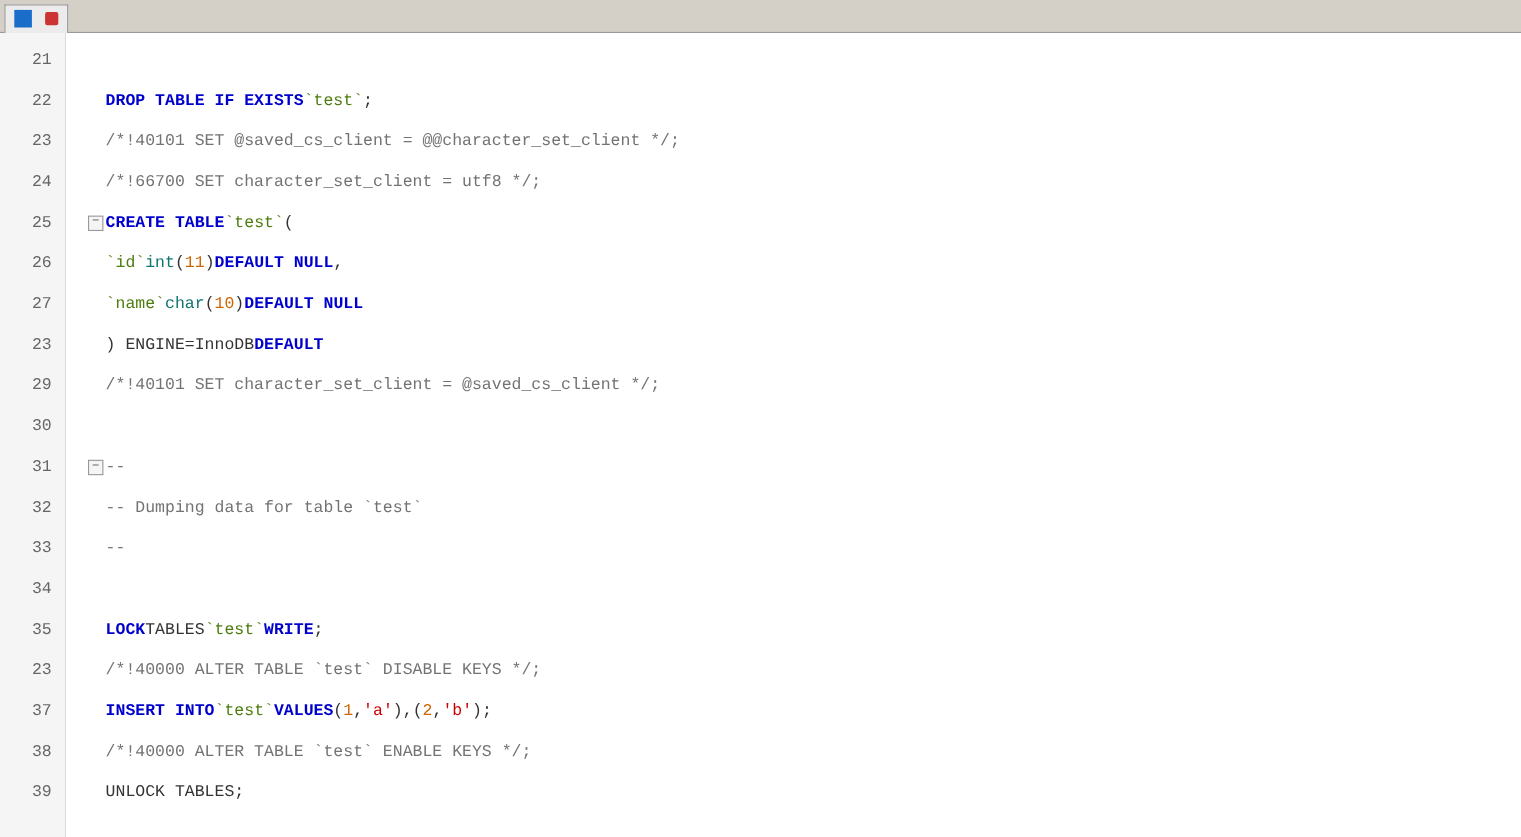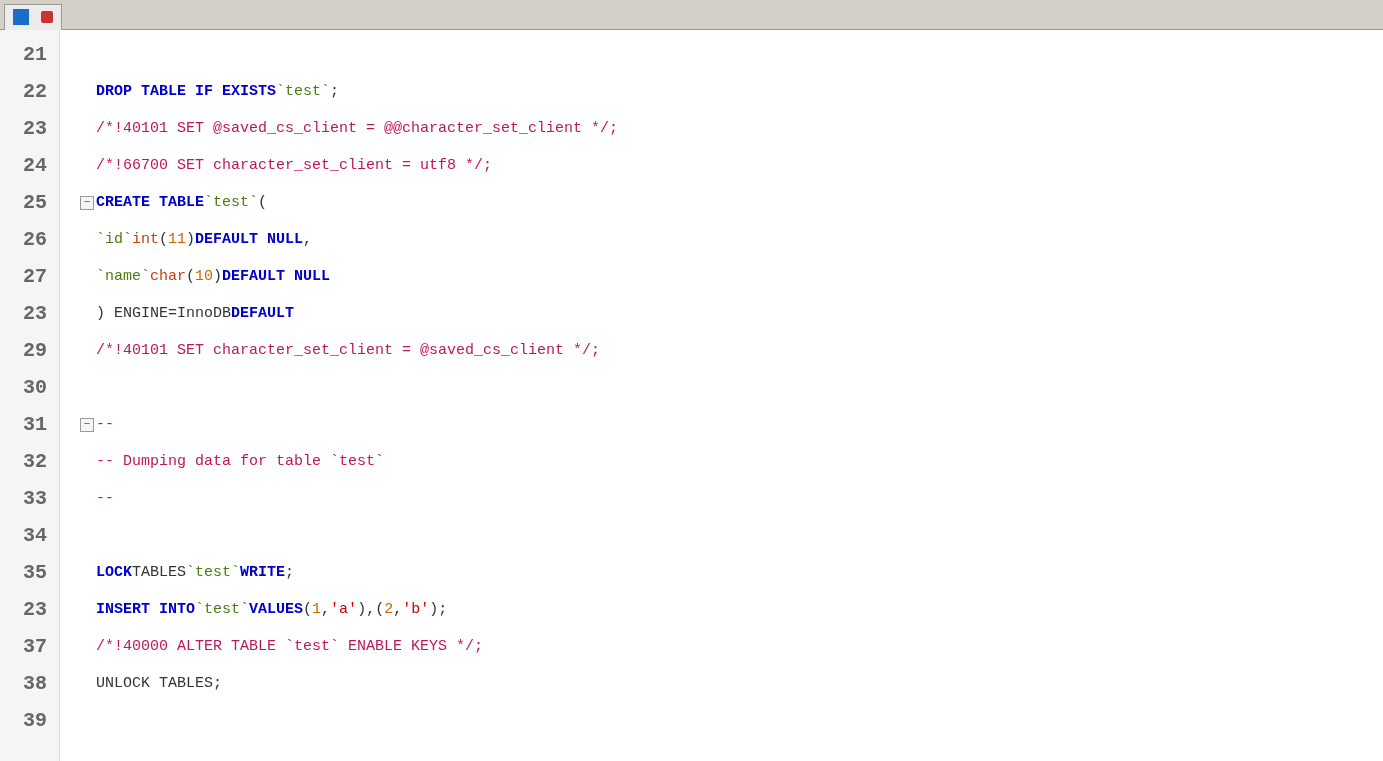--- a/index.html
+++ b/index.html
@@ -61,24 +61,23 @@
       background: #ffffff;
       overflow: hidden;
     }
     .line-numbers {
       background: #f5f5f5;
       border-right: 1px solid #ddd;
       padding: 6px 0;
       min-width: 60px;
       text-align: right;
       color: #666;
-      font-size: 20px;
+      font-size: 15px;
       line-height: 37px;
       user-select: none;
-      font-weight: bold;
     }
     .line-number {
       padding-right: 12px;
       padding-left: 8px;
       display: block;
       height: 37px;
       line-height: 37px;
     }
     .code-content {
       flex: 1;
@@ -108,22 +107,22 @@
       background: #f5f5f5;
       cursor: pointer;
     }
     .no-marker {
       width: 16px;
       display: inline-block;
       flex-shrink: 0;
     }
     
     .kw-blue { color: #0000cc; font-weight: bold; }
-    .kw-green { color: #c2410c; text-align: right; }
-    .comment { color: #be185d; }
+    .kw-green { color: #0f766e; text-align: right; }
+    .comment { color: #737373; }
     .backtick { color: #4d7c0f; }
     .plain { color: #333333; }
     .number-val { color: #cc6600; }
     .string-val { color: #cc0000; }
   </style>
 </head>
 <body>
 
 <div class="window">
 
@@ -240,20 +239,24 @@
           <span class="plain">    </span>
           <span class="kw-blue">LOCK</span>
           <span class="plain"> TABLES </span>
           <span class="backtick">`test`</span>
           <span class="plain"> </span>
           <span class="kw-blue">WRITE</span>
           <span class="plain">;</span>
         </div>
         <div class="code-line">
           <span class="no-marker"></span>
+          <span class="comment">/*!40000 ALTER TABLE `test` DISABLE KEYS */;</span>
+        </div>
+        <div class="code-line">
+          <span class="no-marker"></span>
           <span class="plain">    </span>
           <span class="kw-blue">INSERT INTO</span>
           <span class="plain"> </span>
           <span class="backtick">`test`</span>
           <span class="plain"> </span>
           <span class="kw-blue">VALUES</span>
           <span class="plain"> (</span>
           <span class="number-val">1</span>
           <span class="plain">,</span>
           <span class="string-val">'a'</span>

